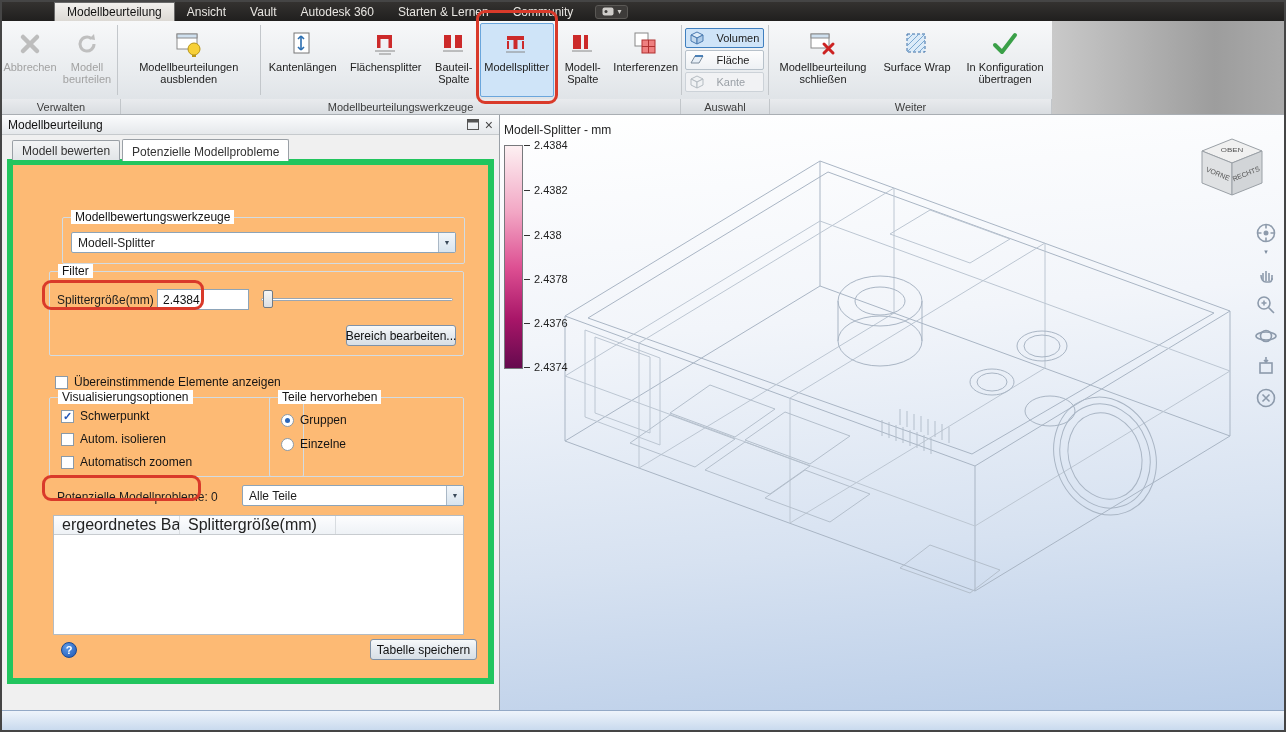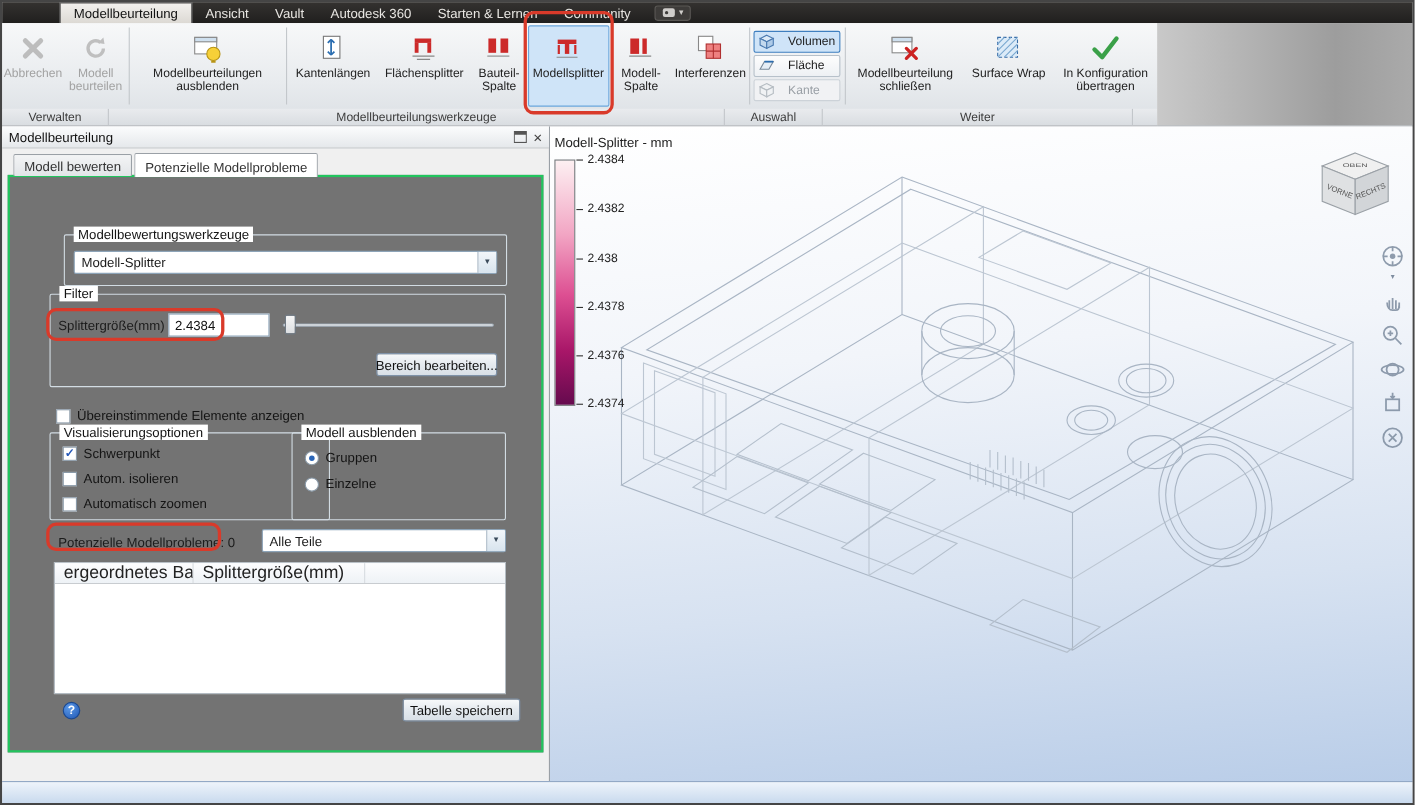--- a/index.html
+++ b/index.html
@@ -34,21 +34,21 @@
   .annotation{position:absolute;border:3px solid var(--annotation-red);border-radius:9px;pointer-events:none;z-index:50;}
 
   
   .panel{position:absolute;left:0;top:113px;width:498px;bottom:20px;background:#f0f0f0;border-right:1px solid #9aa0a6;}
   .panel-titlebar{height:20px;display:flex;align-items:center;padding:0 6px;background:linear-gradient(#fbfcfd,#e5e8eb);border-bottom:1px solid #c6cacd;font-size:12px;color:#111;}
   .tb-icons{margin-left:auto;display:flex;align-items:center;gap:6px;color:#444;}
   .tb-close{font-size:14px;line-height:10px;}
   .panel-tabs{position:absolute;left:10px;top:24px;display:flex;align-items:flex-end;height:21px;z-index:3;}
   .ptab{padding:3px 9px 2px;font-size:12px;color:#333;background:linear-gradient(#f3f4f5,#e2e5e8);border:1px solid #9aa0a6;border-bottom:none;margin-right:2px;border-radius:2px 2px 0 0;}
   .ptab.active{background:#fff;padding-top:5px;position:relative;top:1px;}
-  .content{position:absolute;left:5px;top:44px;right:5px;bottom:26px;background:#737373;border:2px solid #22c55e;}
+  .content{position:absolute;left:5px;top:44px;right:5px;bottom:26px;background:#fdba74;border:6px solid #22c55e;}
   .gb{position:absolute;border:1px solid #d2dce3;border-radius:2px;}
   .gb .gl{position:absolute;top:-8px;left:8px;background:#fff;padding:0 4px;font-size:12px;color:#141414;white-space:nowrap;}
   .combo{position:absolute;height:21px;border:1px solid #8da4b8;background:#fff;display:flex;align-items:center;border-radius:2px;}
   .combo .ct{flex:1;padding-left:6px;font-size:12px;white-space:nowrap;overflow:hidden;}
   .combo .ca{width:17px;align-self:stretch;display:flex;align-items:center;justify-content:center;font-size:7px;color:#3a4a5a;background:linear-gradient(#f2f6fa,#d8e4ee);border-left:1px solid #aab8c6;}
   .tinput{position:absolute;height:21px;border:1px solid #8da4b8;padding:0 5px;font-size:12px;font-family:inherit;background:#fff;color:#111;}
   .btn{position:absolute;display:flex;align-items:center;justify-content:center;font-size:12px;border:1px solid #7f92a8;border-radius:3px;background:linear-gradient(#f7f9fa,#e6ebf0 45%,#d8dfe6);color:#111;white-space:nowrap;}
   .slider{position:absolute;height:20px;}
   .slider-track{position:absolute;left:0;right:0;top:9px;height:3px;background:#fff;border:1px solid #9aa6b2;border-radius:2px;}
   .slider-thumb{position:absolute;left:2px;top:1px;width:10px;height:18px;background:linear-gradient(#f6f6f6,#dcdfe2);border:1px solid #707a84;border-radius:2px;}
@@ -255,21 +255,21 @@
           <svg width="30" height="30" fill="none">
               <path d="M5 16l7 7L25 6" stroke="#3aa048" stroke-width="4" stroke-linecap="round" stroke-linejoin="round"></path>
             </svg>
         </span>
         <span class="rlabel" style="max-width:92px">In Konfiguration übertragen</span>
       </div>
     </div>
   </div>
 
   <div class="ribbon-labels">
-    <div class="glabel" style="width:97px">Verwalten</div>
+    <div class="glabel" style="width:119px">Verwalten</div>
     <div class="glabel" style="width:560px">Modellbeurteilungswerkzeuge</div>
     <div class="glabel" style="width:89px">Auswahl</div>
     <div class="glabel" style="width:282px">Weiter</div>
   </div>
   <div class="ribbon-filler"></div>
 
   <div class="panel">
     <div class="panel-titlebar">
       <span>Modellbeurteilung</span>
       <span class="tb-icons">
@@ -323,21 +323,21 @@
       <label class="check" style="left:48px;top:267px">
         <span class="cbox"></span>
         <span>Autom. isolieren</span>
       </label>
       <label class="check" style="left:48px;top:290px">
         <span class="cbox"></span>
         <span>Automatisch zoomen</span>
       </label>
 
       <div class="gb" style="left:256px;top:232px;width:195px;height:80px">
-        <span class="gl">Modell ausblenden</span>
+        <span class="gl">Teile hervorheben</span>
       </div>
       <label class="radio" style="left:268px;top:248px">
         <span class="rdot selected"></span>
         <span>Gruppen</span>
       </label>
       <label class="radio" style="left:268px;top:272px">
         <span class="rdot"></span>
         <span>Einzelne</span>
       </label>
 

